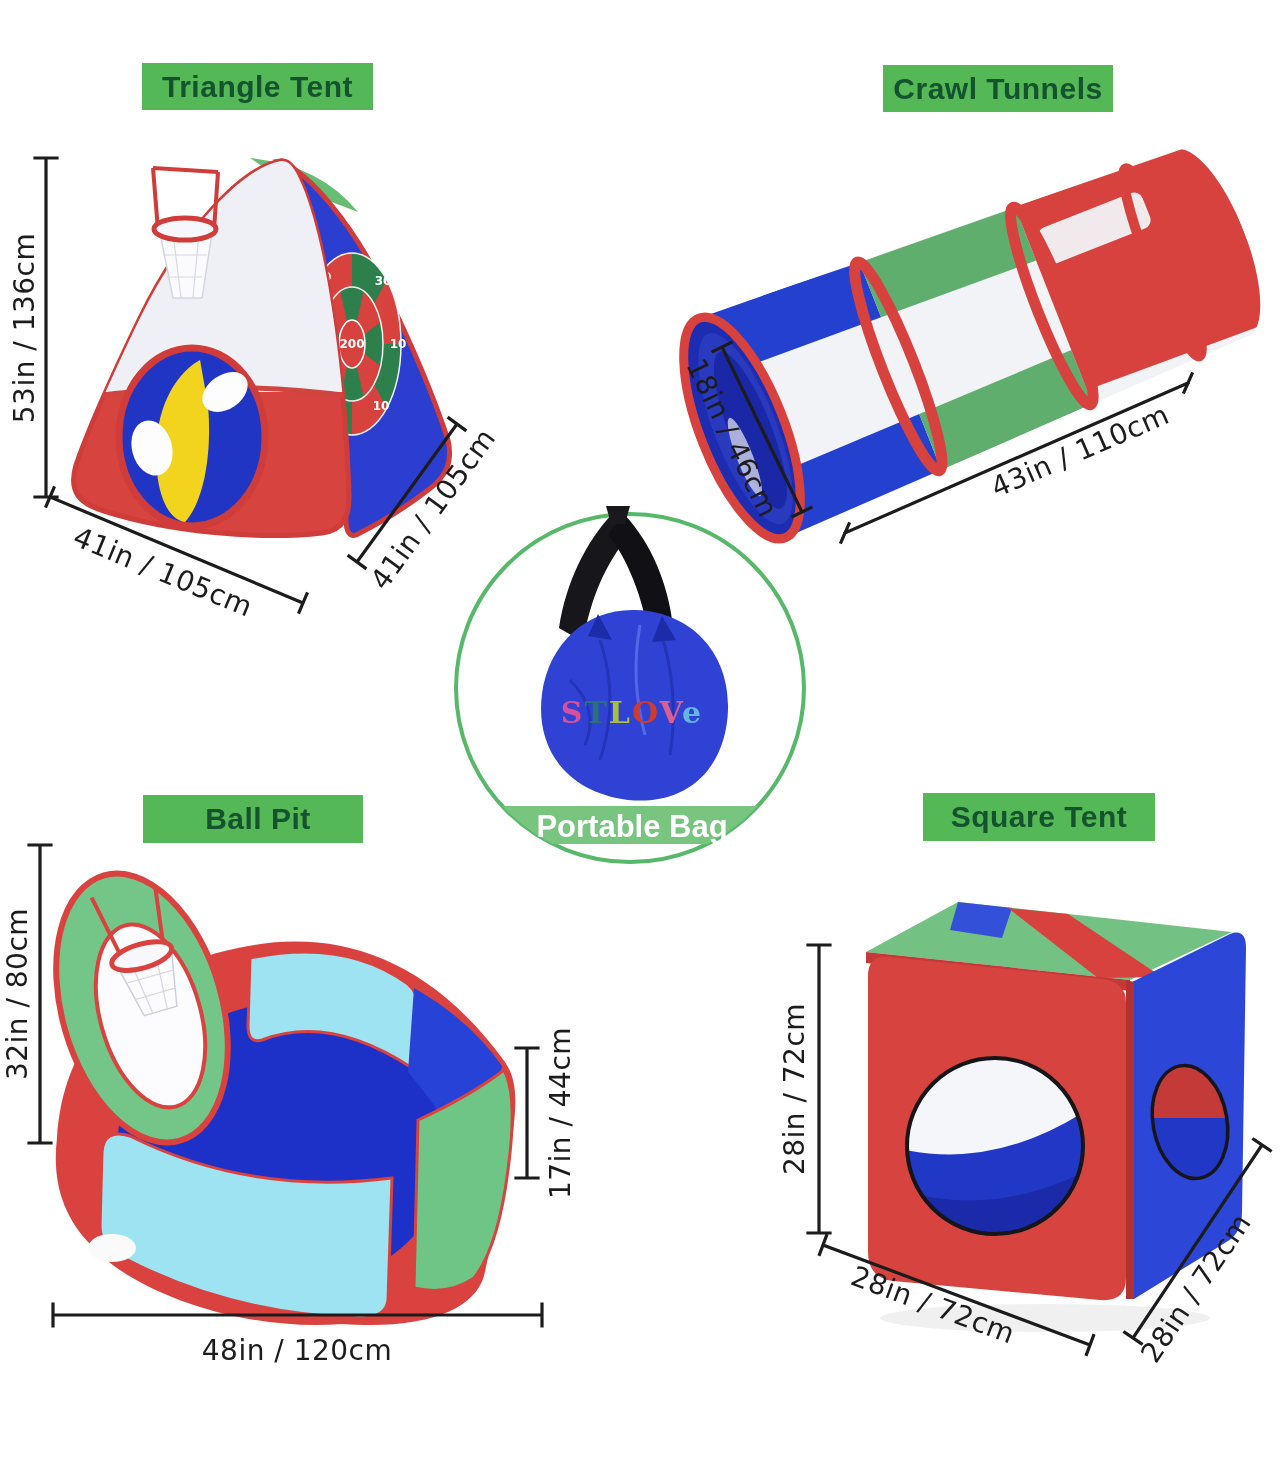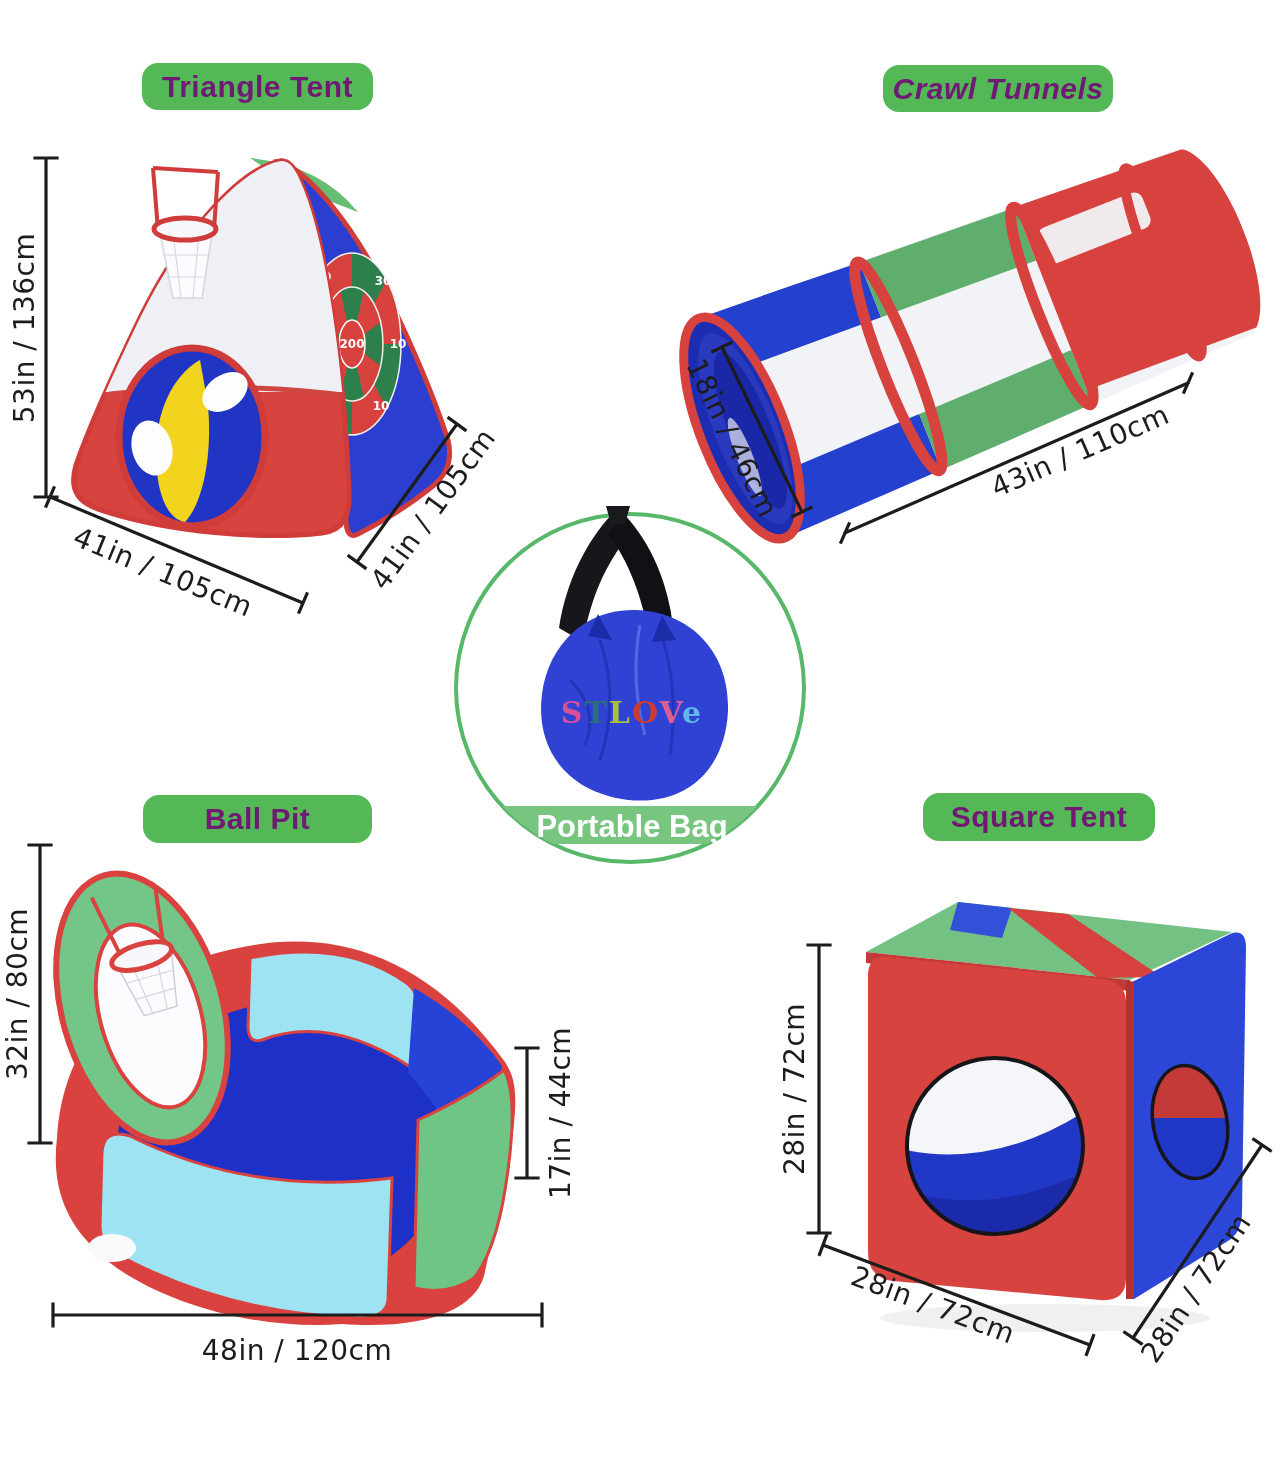--- a/index.html
+++ b/index.html
@@ -1,24 +1,24 @@
 <!DOCTYPE html>
 <html><head>
 <meta charset="utf-8">
 <style>
   html,body{margin:0;padding:0;background:#ffffff;}
   #stage{position:relative;width:1284px;height:1461px;background:#ffffff;overflow:hidden;
          font-family:"DejaVu Sans",sans-serif;}
   #art{position:absolute;left:0;top:0;}
   .badge{position:absolute;display:flex;align-items:center;justify-content:center;
-         background:#54b857;color:#701a75;border-radius:16px;
+         background:#54b857;color:#14532d;border-radius:0;
          font:bold 30px "Liberation Sans",sans-serif;letter-spacing:.5px;}
   .badge-triangle{left:142px;top:63px;width:231px;height:47px;}
-  .badge-crawl{left:883px;top:65px;width:230px;height:47px;font-style:italic;}
-  .badge-ballpit{left:143px;top:795px;width:229px;height:48px;}
+  .badge-crawl{left:883px;top:65px;width:230px;height:47px;}
+  .badge-ballpit{left:143px;top:795px;width:210px;height:48px;padding-left:10px;}
   .badge-square{left:923px;top:793px;width:232px;height:48px;}
   .dim-line{stroke:#1c1c1c;stroke-width:3.2;fill:none;stroke-linecap:square;}
   .dim{font-size:28px;fill:#1c1c1c;text-anchor:middle;dominant-baseline:central;letter-spacing:.5px;}
   .board-num{font-size:12px;font-weight:bold;fill:#ffffff;text-anchor:middle;dominant-baseline:central;}
   .banner-text{font:bold 31px "Liberation Sans",sans-serif;fill:#ffffff;text-anchor:middle;dominant-baseline:central;}
   .logo{font:600 30px "DejaVu Serif",serif;text-anchor:middle;dominant-baseline:central;letter-spacing:2px;}
 </style>
 </head>
 <body>
 

